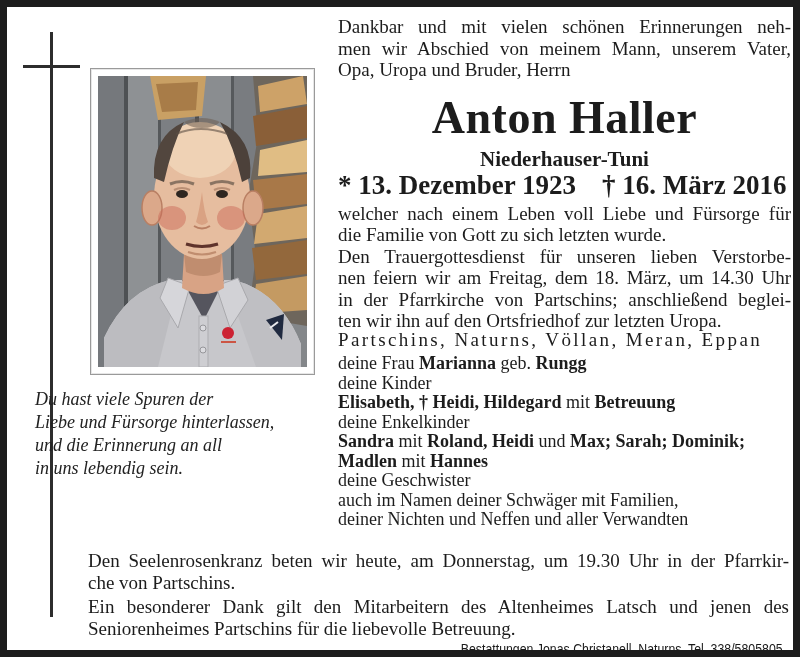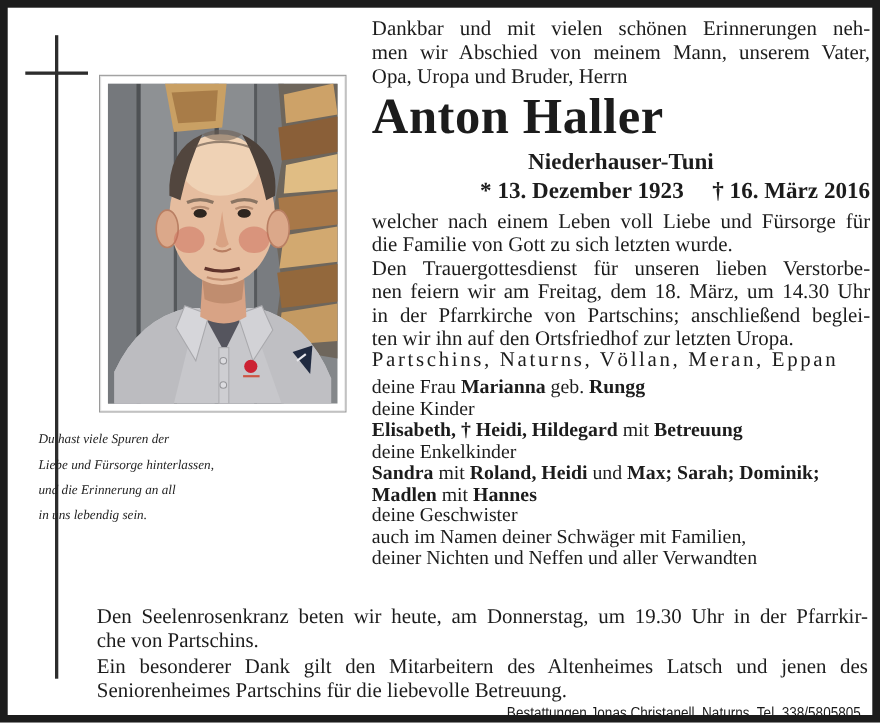--- a/index.html
+++ b/index.html
@@ -19,30 +19,30 @@
   
   .photo-frame{
     position:absolute;left:83px;top:61px;width:209px;height:291px;
     background:#ffffff;border:1px solid #9a9a9a;padding:7px;
     box-shadow:0 0 0 1px #e6e6e6 inset;
   }
   .photo-frame svg{display:block;}
   
   .epitaph{
     position:absolute;left:28px;top:381px;width:335px;
-    text-align:center;font-style:italic;font-size:12px;line-height:23px;color:#222;
+    text-align:center;font-style:italic;font-size:18px;line-height:23px;color:#222;
   }
   
   .rcol{position:absolute;left:331px;top:0;width:453px;padding-top:9px;}
   .rcol .intro{font-size:19px;line-height:21.5px;}
   .jl{text-align:justify;text-align-last:justify;}
   .ll{text-align:left;}
-  .deceased-name{font-size:46px;line-height:50px;font-weight:bold;margin-top:0;letter-spacing:.5px;}
+  .deceased-name{font-size:46px;line-height:50px;font-weight:bold;text-align:center;margin-top:12px;letter-spacing:.5px;}
   .nickname{font-size:21px;line-height:24px;font-weight:bold;text-align:center;margin-top:4px;}
-  .dates{font-size:21px;line-height:24px;font-weight:bold;text-align:right;margin-top:2px;}
+  .dates{font-size:27px;line-height:24px;font-weight:bold;text-align:left;margin-top:2px;}
   .dates .death{margin-left:26px;}
   .bodytext{font-size:19px;line-height:21.5px;margin-top:6px;}
   .places{font-size:19px;line-height:21.5px;letter-spacing:2.4px;margin-top:-3px;white-space:nowrap;}
   .family{font-size:18px;line-height:19.5px;margin-top:4px;}
   .family .b{font-weight:bold;}
   
   .bottom{position:absolute;left:81px;top:543px;width:701px;font-size:19px;line-height:21.5px;}
   .bottom .para2{margin-top:3px;}
   .funeral-home{text-align:right;margin-top:-2px;padding-right:6px;}
   .funeral-home span{

